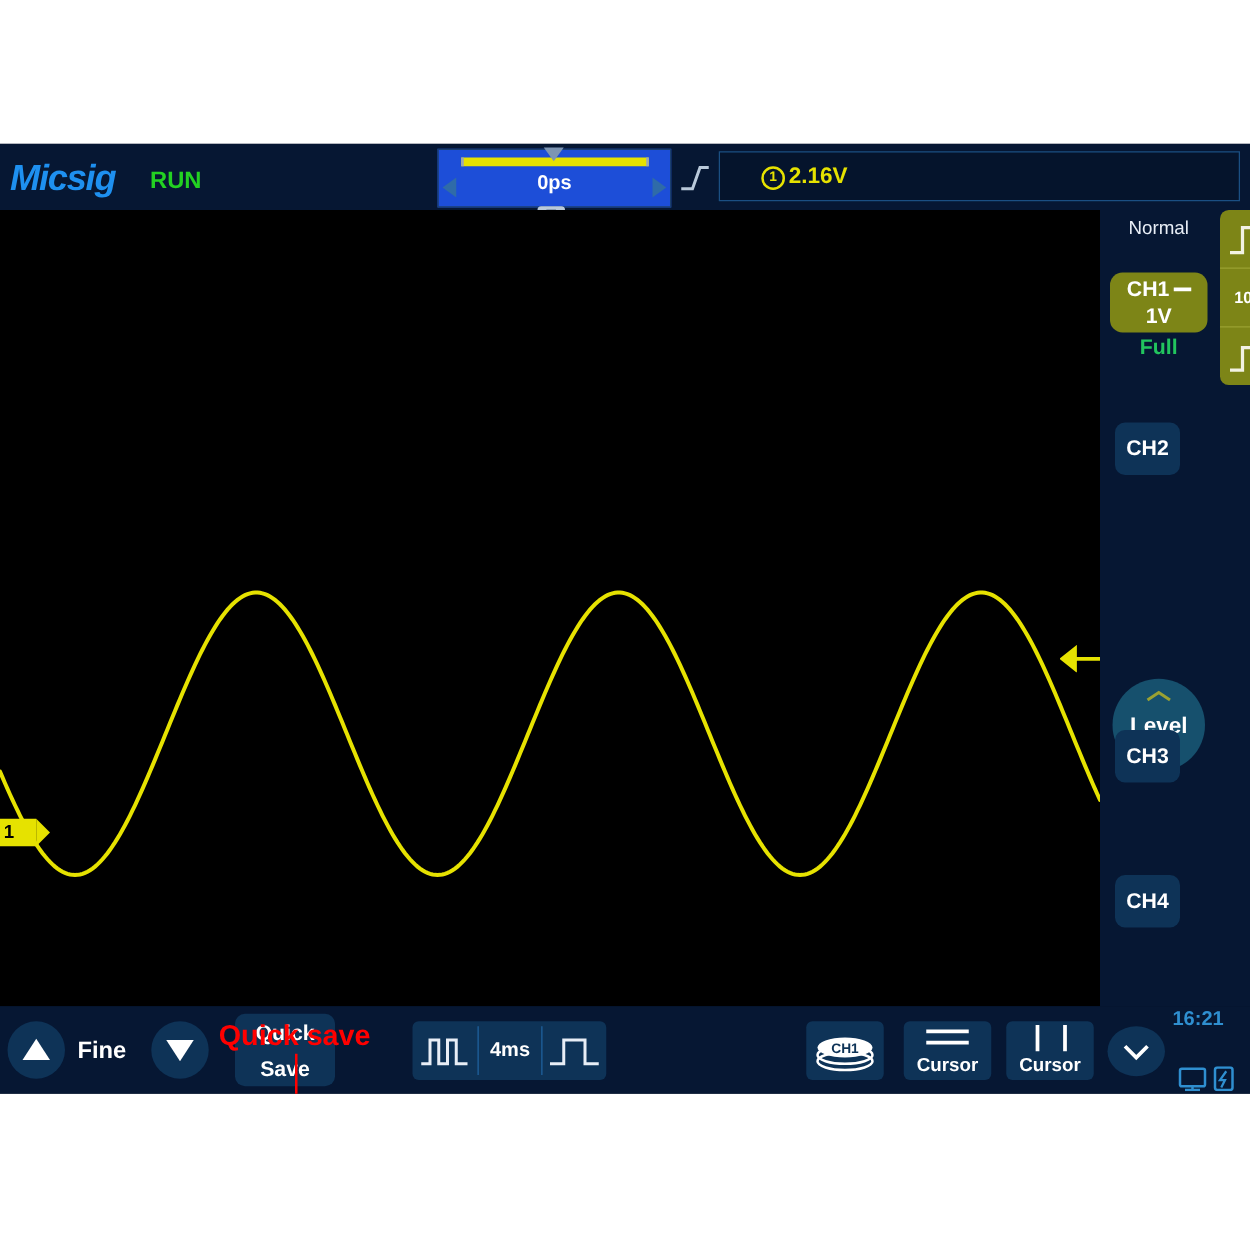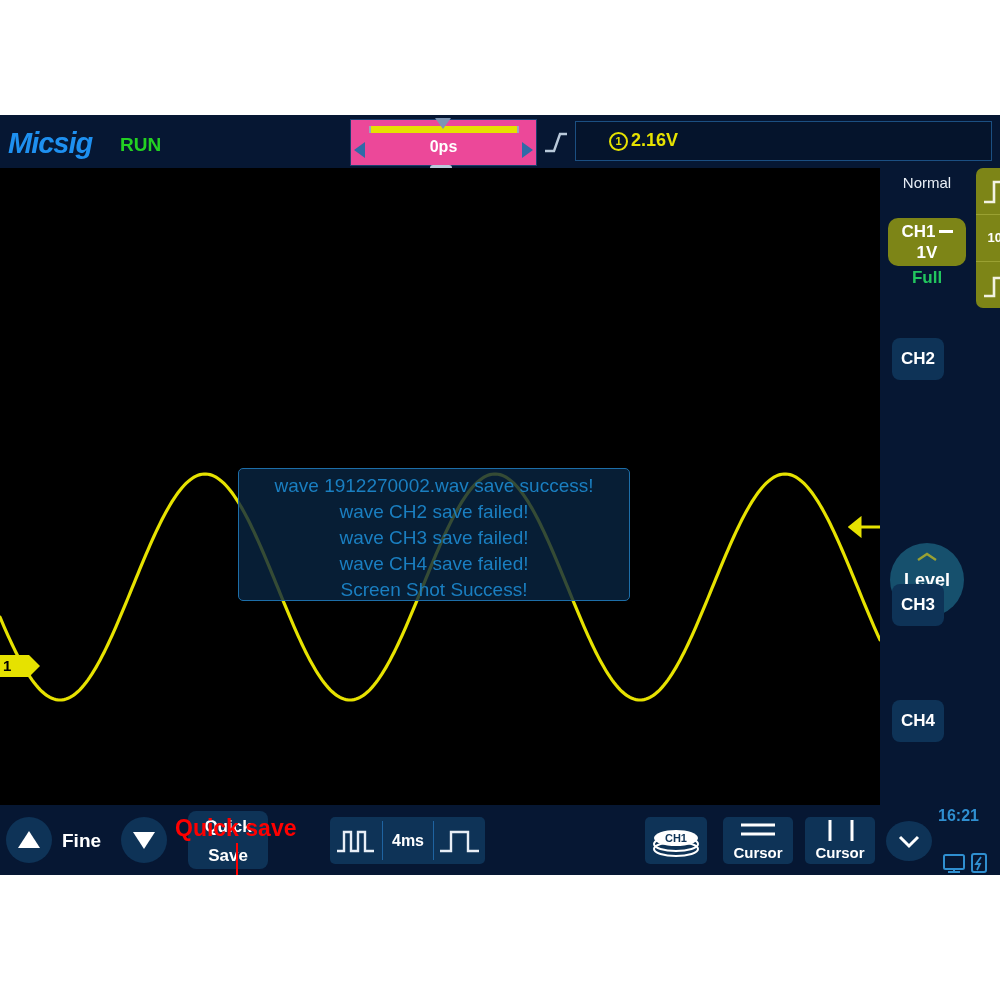--- a/index.html
+++ b/index.html
@@ -16,21 +16,21 @@
         color:#1e90f0;letter-spacing:-1px;font-family:"Liberation Sans",sans-serif;}
   .runstate{position:absolute;left:120px;top:19px;font-size:19px;color:#23d122;font-weight:bold;}
 
   .memblock{position:absolute;left:225px;top:4px;width:118px;height:45px;
             border:1px solid #1b3f6e;background:#05142c;}
   .memblock div{width:100%;height:22px;line-height:22px;text-align:center;color:#e6e200;
                 font-size:15px;font-weight:bold;}
   .memblock div:first-child{border-bottom:1px solid #1b3f6e;}
 
   .posblock{position:absolute;left:350px;top:4px;width:185px;height:45px;
-            border:1px solid #1b3f6e;background:#ec4899;}
+            border:1px solid #1b3f6e;background:#1d4ed8;}
   .posbar{position:absolute;left:18px;top:6px;width:146px;height:7px;background:#e6e200;
           border-left:2px solid #9aa7bb;border-right:2px solid #9aa7bb;}
   .postri{position:absolute;left:84px;top:-2px;width:0;height:0;border-left:8px solid transparent;
           border-right:8px solid transparent;border-top:11px solid #7d95b3;}
   .postext{position:absolute;left:0;top:18px;width:185px;text-align:center;color:#ffffff;
            font-size:16px;font-weight:bold;}
   .arrL{position:absolute;left:3px;top:22px;width:0;height:0;border-top:8px solid transparent;
         border-bottom:8px solid transparent;border-right:11px solid #2f6ba8;}
   .arrR{position:absolute;right:3px;top:22px;width:0;height:0;border-top:8px solid transparent;
         border-bottom:8px solid transparent;border-left:11px solid #2f6ba8;}
@@ -148,27 +148,20 @@
     <svg class="wavesvg" width="880" height="637">
       <path id="wavepath" stroke="#e6e200" stroke-width="3.2" fill="none" stroke-linecap="round" d="M0.0 449.23 L2.0 453.92 L4.0 458.54 L6.0 463.09 L8.0 467.56 L10.0 471.93 L12.0 476.21 L14.0 480.37 L16.0 484.43 L18.0 488.36 L20.0 492.15 L22.0 495.82 L24.0 499.33 L26.0 502.70 L28.0 505.91 L30.0 508.96 L32.0 511.84 L34.0 514.54 L36.0 517.06 L38.0 519.40 L40.0 521.56 L42.0 523.52 L44.0 525.28 L46.0 526.84 L48.0 528.20 L50.0 529.36 L52.0 530.31 L54.0 531.05 L56.0 531.58 L58.0 531.89 L60.0 532.00 L62.0 531.89 L64.0 531.58 L66.0 531.05 L68.0 530.31 L70.0 529.36 L72.0 528.20 L74.0 526.84 L76.0 525.28 L78.0 523.52 L80.0 521.56 L82.0 519.40 L84.0 517.06 L86.0 514.54 L88.0 511.84 L90.0 508.96 L92.0 505.91 L94.0 502.70 L96.0 499.33 L98.0 495.82 L100.0 492.15 L102.0 488.36 L104.0 484.43 L106.0 480.37 L108.0 476.21 L110.0 471.93 L112.0 467.56 L114.0 463.09 L116.0 458.54 L118.0 453.92 L120.0 449.23 L122.0 444.49 L124.0 439.69 L126.0 434.86 L128.0 430.00 L130.0 425.12 L132.0 420.22 L134.0 415.33 L136.0 410.44 L138.0 405.57 L140.0 400.72 L142.0 395.91 L144.0 391.14 L146.0 386.42 L148.0 381.76 L150.0 377.17 L152.0 372.67 L154.0 368.25 L156.0 363.92 L158.0 359.70 L160.0 355.59 L162.0 351.59 L164.0 347.73 L166.0 344.00 L168.0 340.41 L170.0 336.96 L172.0 333.67 L174.0 330.54 L176.0 327.58 L178.0 324.79 L180.0 322.18 L182.0 319.74 L184.0 317.50 L186.0 315.44 L188.0 313.58 L190.0 311.92 L192.0 310.45 L194.0 309.19 L196.0 308.14 L198.0 307.30 L200.0 306.66 L202.0 306.24 L204.0 306.03 L206.0 306.03 L208.0 306.24 L210.0 306.66 L212.0 307.30 L214.0 308.14 L216.0 309.19 L218.0 310.45 L220.0 311.92 L222.0 313.58 L224.0 315.44 L226.0 317.50 L228.0 319.74 L230.0 322.18 L232.0 324.79 L234.0 327.58 L236.0 330.54 L238.0 333.67 L240.0 336.96 L242.0 340.41 L244.0 344.00 L246.0 347.73 L248.0 351.59 L250.0 355.59 L252.0 359.70 L254.0 363.92 L256.0 368.25 L258.0 372.67 L260.0 377.17 L262.0 381.76 L264.0 386.42 L266.0 391.14 L268.0 395.91 L270.0 400.72 L272.0 405.57 L274.0 410.44 L276.0 415.33 L278.0 420.22 L280.0 425.12 L282.0 430.00 L284.0 434.86 L286.0 439.69 L288.0 444.49 L290.0 449.23 L292.0 453.92 L294.0 458.54 L296.0 463.09 L298.0 467.56 L300.0 471.93 L302.0 476.21 L304.0 480.37 L306.0 484.43 L308.0 488.36 L310.0 492.15 L312.0 495.82 L314.0 499.33 L316.0 502.70 L318.0 505.91 L320.0 508.96 L322.0 511.84 L324.0 514.54 L326.0 517.06 L328.0 519.40 L330.0 521.56 L332.0 523.52 L334.0 525.28 L336.0 526.84 L338.0 528.20 L340.0 529.36 L342.0 530.31 L344.0 531.05 L346.0 531.58 L348.0 531.89 L350.0 532.00 L352.0 531.89 L354.0 531.58 L356.0 531.05 L358.0 530.31 L360.0 529.36 L362.0 528.20 L364.0 526.84 L366.0 525.28 L368.0 523.52 L370.0 521.56 L372.0 519.40 L374.0 517.06 L376.0 514.54 L378.0 511.84 L380.0 508.96 L382.0 505.91 L384.0 502.70 L386.0 499.33 L388.0 495.82 L390.0 492.15 L392.0 488.36 L394.0 484.43 L396.0 480.37 L398.0 476.21 L400.0 471.93 L402.0 467.56 L404.0 463.09 L406.0 458.54 L408.0 453.92 L410.0 449.23 L412.0 444.49 L414.0 439.69 L416.0 434.86 L418.0 430.00 L420.0 425.12 L422.0 420.22 L424.0 415.33 L426.0 410.44 L428.0 405.57 L430.0 400.72 L432.0 395.91 L434.0 391.14 L436.0 386.42 L438.0 381.76 L440.0 377.17 L442.0 372.67 L444.0 368.25 L446.0 363.92 L448.0 359.70 L450.0 355.59 L452.0 351.59 L454.0 347.73 L456.0 344.00 L458.0 340.41 L460.0 336.96 L462.0 333.67 L464.0 330.54 L466.0 327.58 L468.0 324.79 L470.0 322.18 L472.0 319.74 L474.0 317.50 L476.0 315.44 L478.0 313.58 L480.0 311.92 L482.0 310.45 L484.0 309.19 L486.0 308.14 L488.0 307.30 L490.0 306.66 L492.0 306.24 L494.0 306.03 L496.0 306.03 L498.0 306.24 L500.0 306.66 L502.0 307.30 L504.0 308.14 L506.0 309.19 L508.0 310.45 L510.0 311.92 L512.0 313.58 L514.0 315.44 L516.0 317.50 L518.0 319.74 L520.0 322.18 L522.0 324.79 L524.0 327.58 L526.0 330.54 L528.0 333.67 L530.0 336.96 L532.0 340.41 L534.0 344.00 L536.0 347.73 L538.0 351.59 L540.0 355.59 L542.0 359.70 L544.0 363.92 L546.0 368.25 L548.0 372.67 L550.0 377.17 L552.0 381.76 L554.0 386.42 L556.0 391.14 L558.0 395.91 L560.0 400.72 L562.0 405.57 L564.0 410.44 L566.0 415.33 L568.0 420.22 L570.0 425.12 L572.0 430.00 L574.0 434.86 L576.0 439.69 L578.0 444.49 L580.0 449.23 L582.0 453.92 L584.0 458.54 L586.0 463.09 L588.0 467.56 L590.0 471.93 L592.0 476.21 L594.0 480.37 L596.0 484.43 L598.0 488.36 L600.0 492.15 L602.0 495.82 L604.0 499.33 L606.0 502.70 L608.0 505.91 L610.0 508.96 L612.0 511.84 L614.0 514.54 L616.0 517.06 L618.0 519.40 L620.0 521.56 L622.0 523.52 L624.0 525.28 L626.0 526.84 L628.0 528.20 L630.0 529.36 L632.0 530.31 L634.0 531.05 L636.0 531.58 L638.0 531.89 L640.0 532.00 L642.0 531.89 L644.0 531.58 L646.0 531.05 L648.0 530.31 L650.0 529.36 L652.0 528.20 L654.0 526.84 L656.0 525.28 L658.0 523.52 L660.0 521.56 L662.0 519.40 L664.0 517.06 L666.0 514.54 L668.0 511.84 L670.0 508.96 L672.0 505.91 L674.0 502.70 L676.0 499.33 L678.0 495.82 L680.0 492.15 L682.0 488.36 L684.0 484.43 L686.0 480.37 L688.0 476.21 L690.0 471.93 L692.0 467.56 L694.0 463.09 L696.0 458.54 L698.0 453.92 L700.0 449.23 L702.0 444.49 L704.0 439.69 L706.0 434.86 L708.0 430.00 L710.0 425.12 L712.0 420.22 L714.0 415.33 L716.0 410.44 L718.0 405.57 L720.0 400.72 L722.0 395.91 L724.0 391.14 L726.0 386.42 L728.0 381.76 L730.0 377.17 L732.0 372.67 L734.0 368.25 L736.0 363.92 L738.0 359.70 L740.0 355.59 L742.0 351.59 L744.0 347.73 L746.0 344.00 L748.0 340.41 L750.0 336.96 L752.0 333.67 L754.0 330.54 L756.0 327.58 L758.0 324.79 L760.0 322.18 L762.0 319.74 L764.0 317.50 L766.0 315.44 L768.0 313.58 L770.0 311.92 L772.0 310.45 L774.0 309.19 L776.0 308.14 L778.0 307.30 L780.0 306.66 L782.0 306.24 L784.0 306.03 L786.0 306.03 L788.0 306.24 L790.0 306.66 L792.0 307.30 L794.0 308.14 L796.0 309.19 L798.0 310.45 L800.0 311.92 L802.0 313.58 L804.0 315.44 L806.0 317.50 L808.0 319.74 L810.0 322.18 L812.0 324.79 L814.0 327.58 L816.0 330.54 L818.0 333.67 L820.0 336.96 L822.0 340.41 L824.0 344.00 L826.0 347.73 L828.0 351.59 L830.0 355.59 L832.0 359.70 L834.0 363.92 L836.0 368.25 L838.0 372.67 L840.0 377.17 L842.0 381.76 L844.0 386.42 L846.0 391.14 L848.0 395.91 L850.0 400.72 L852.0 405.57 L854.0 410.44 L856.0 415.33 L858.0 420.22 L860.0 425.12 L862.0 430.00 L864.0 434.86 L866.0 439.69 L868.0 444.49 L870.0 449.23 L872.0 453.92 L874.0 458.54 L876.0 463.09 L878.0 467.56 L880.0 471.93 "></path>
     </svg>
 
     <div class="chmark">1</div>
 
     <svg class="lvlarrow" viewBox="0 0 34 22">
       <path d="M32 11 L12 11 M12 11 L12 3 L2 11 L12 19 Z" stroke="#e6e200" stroke-width="3" fill="#e6e200"></path>
     </svg>
 
-    <div class="msgbox">
-      <div>wave 1912270002.wav save success!</div>
-      <div>wave CH2 save failed!</div>
-      <div>wave CH3 save failed!</div>
-      <div>wave CH4 save failed!</div>
-      <div>Screen Shot Success!</div>
-    </div>
   </div>
 
   <div class="side">
     <div class="normlbl">Normal</div>
 
     <div class="ch1btn">
       <div class="ch1l1"><span>CH1</span><span class="dcmark"></span></div>
       <div class="ch1l2">1V</div>
     </div>
     <div class="fulllbl">Full</div>

